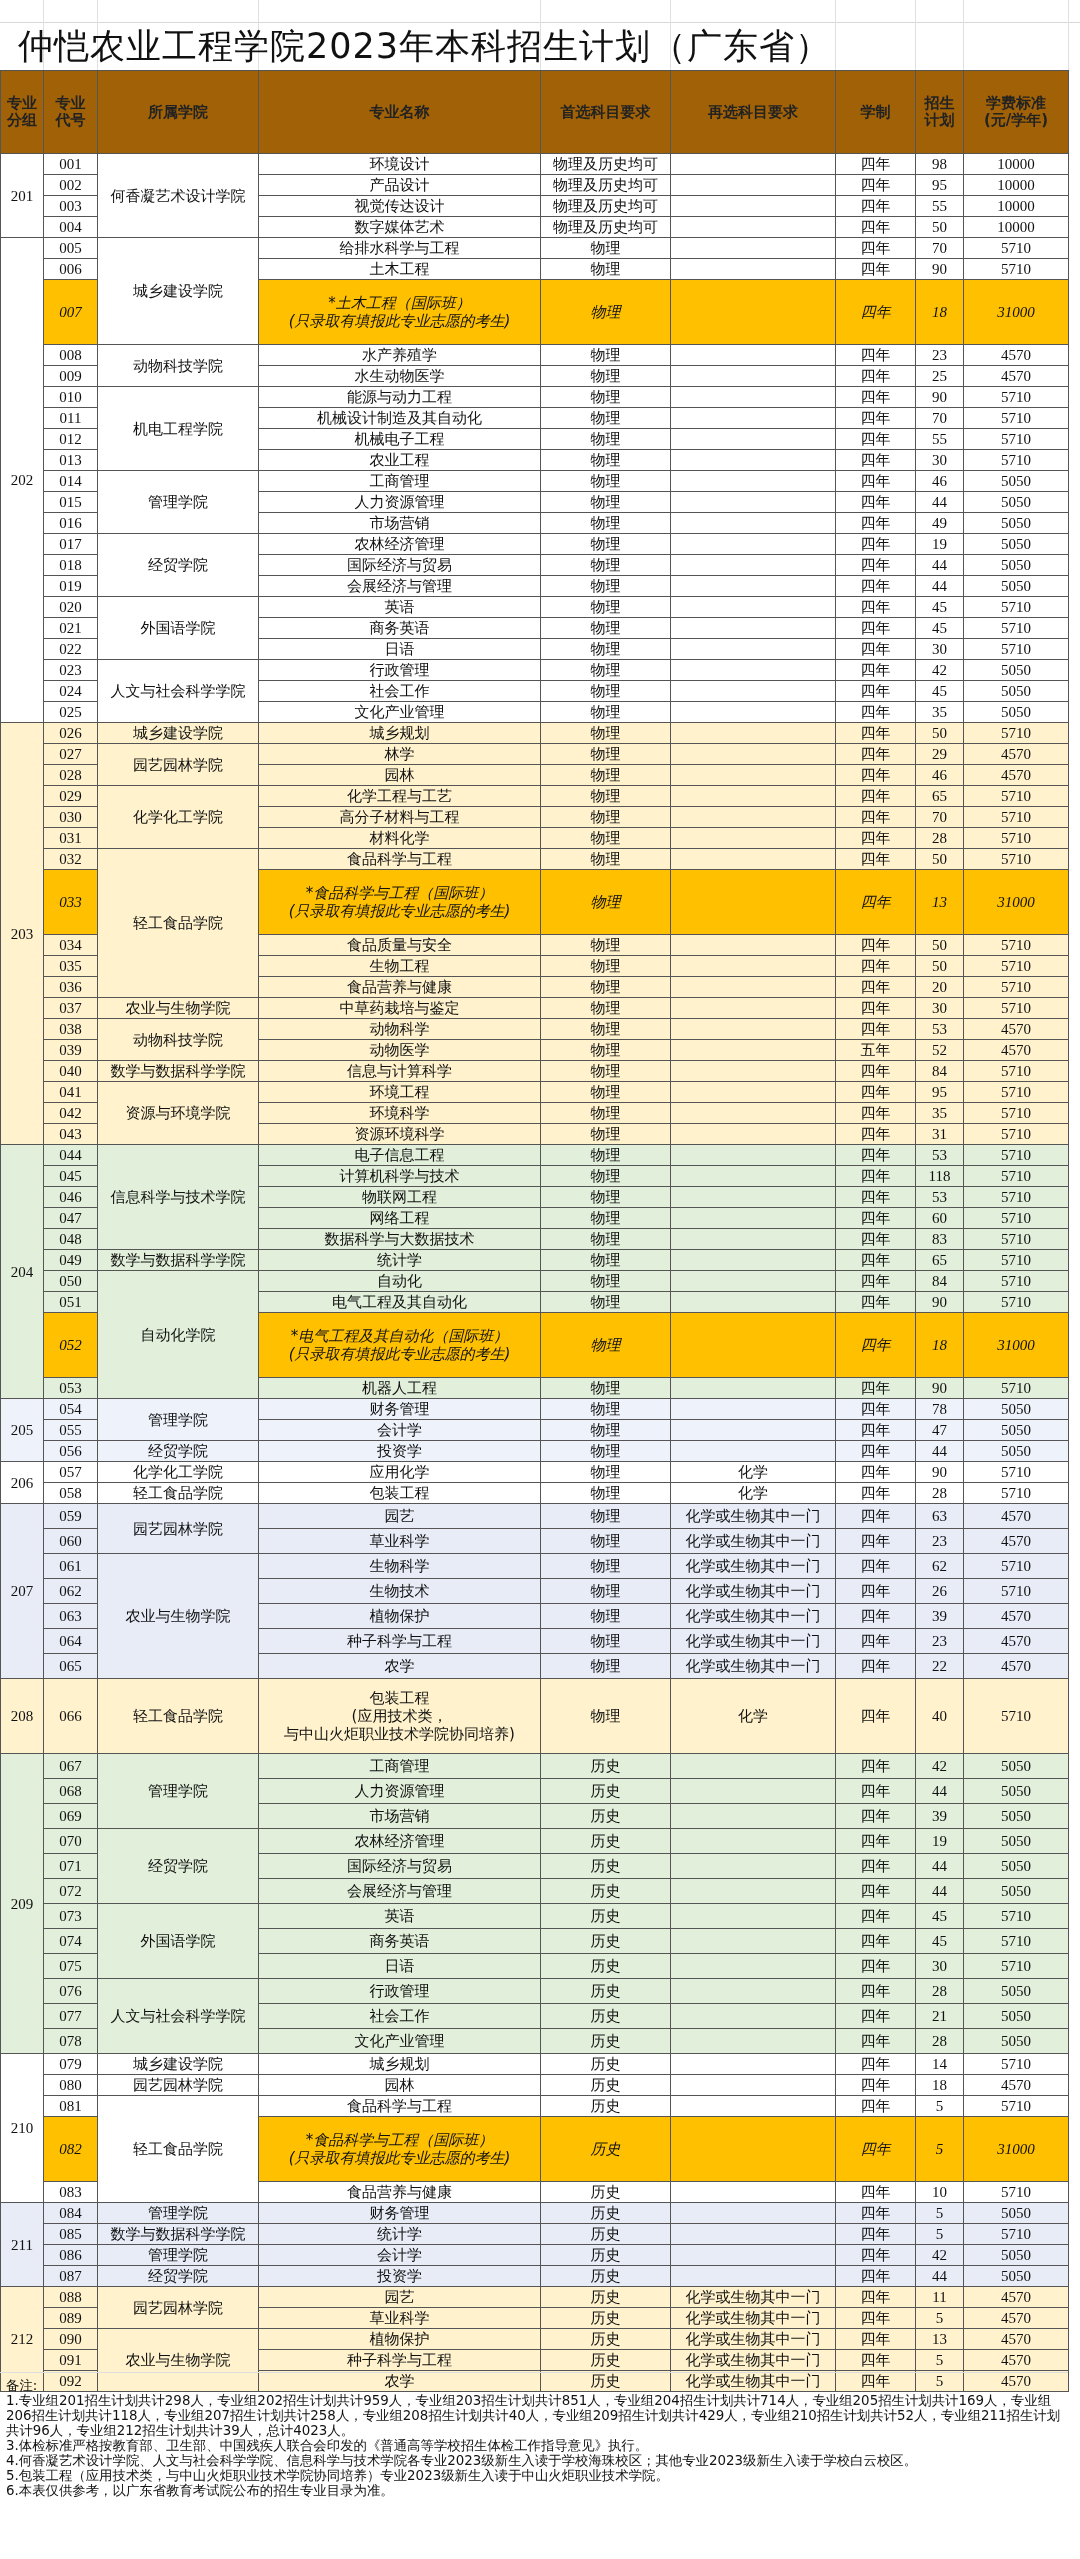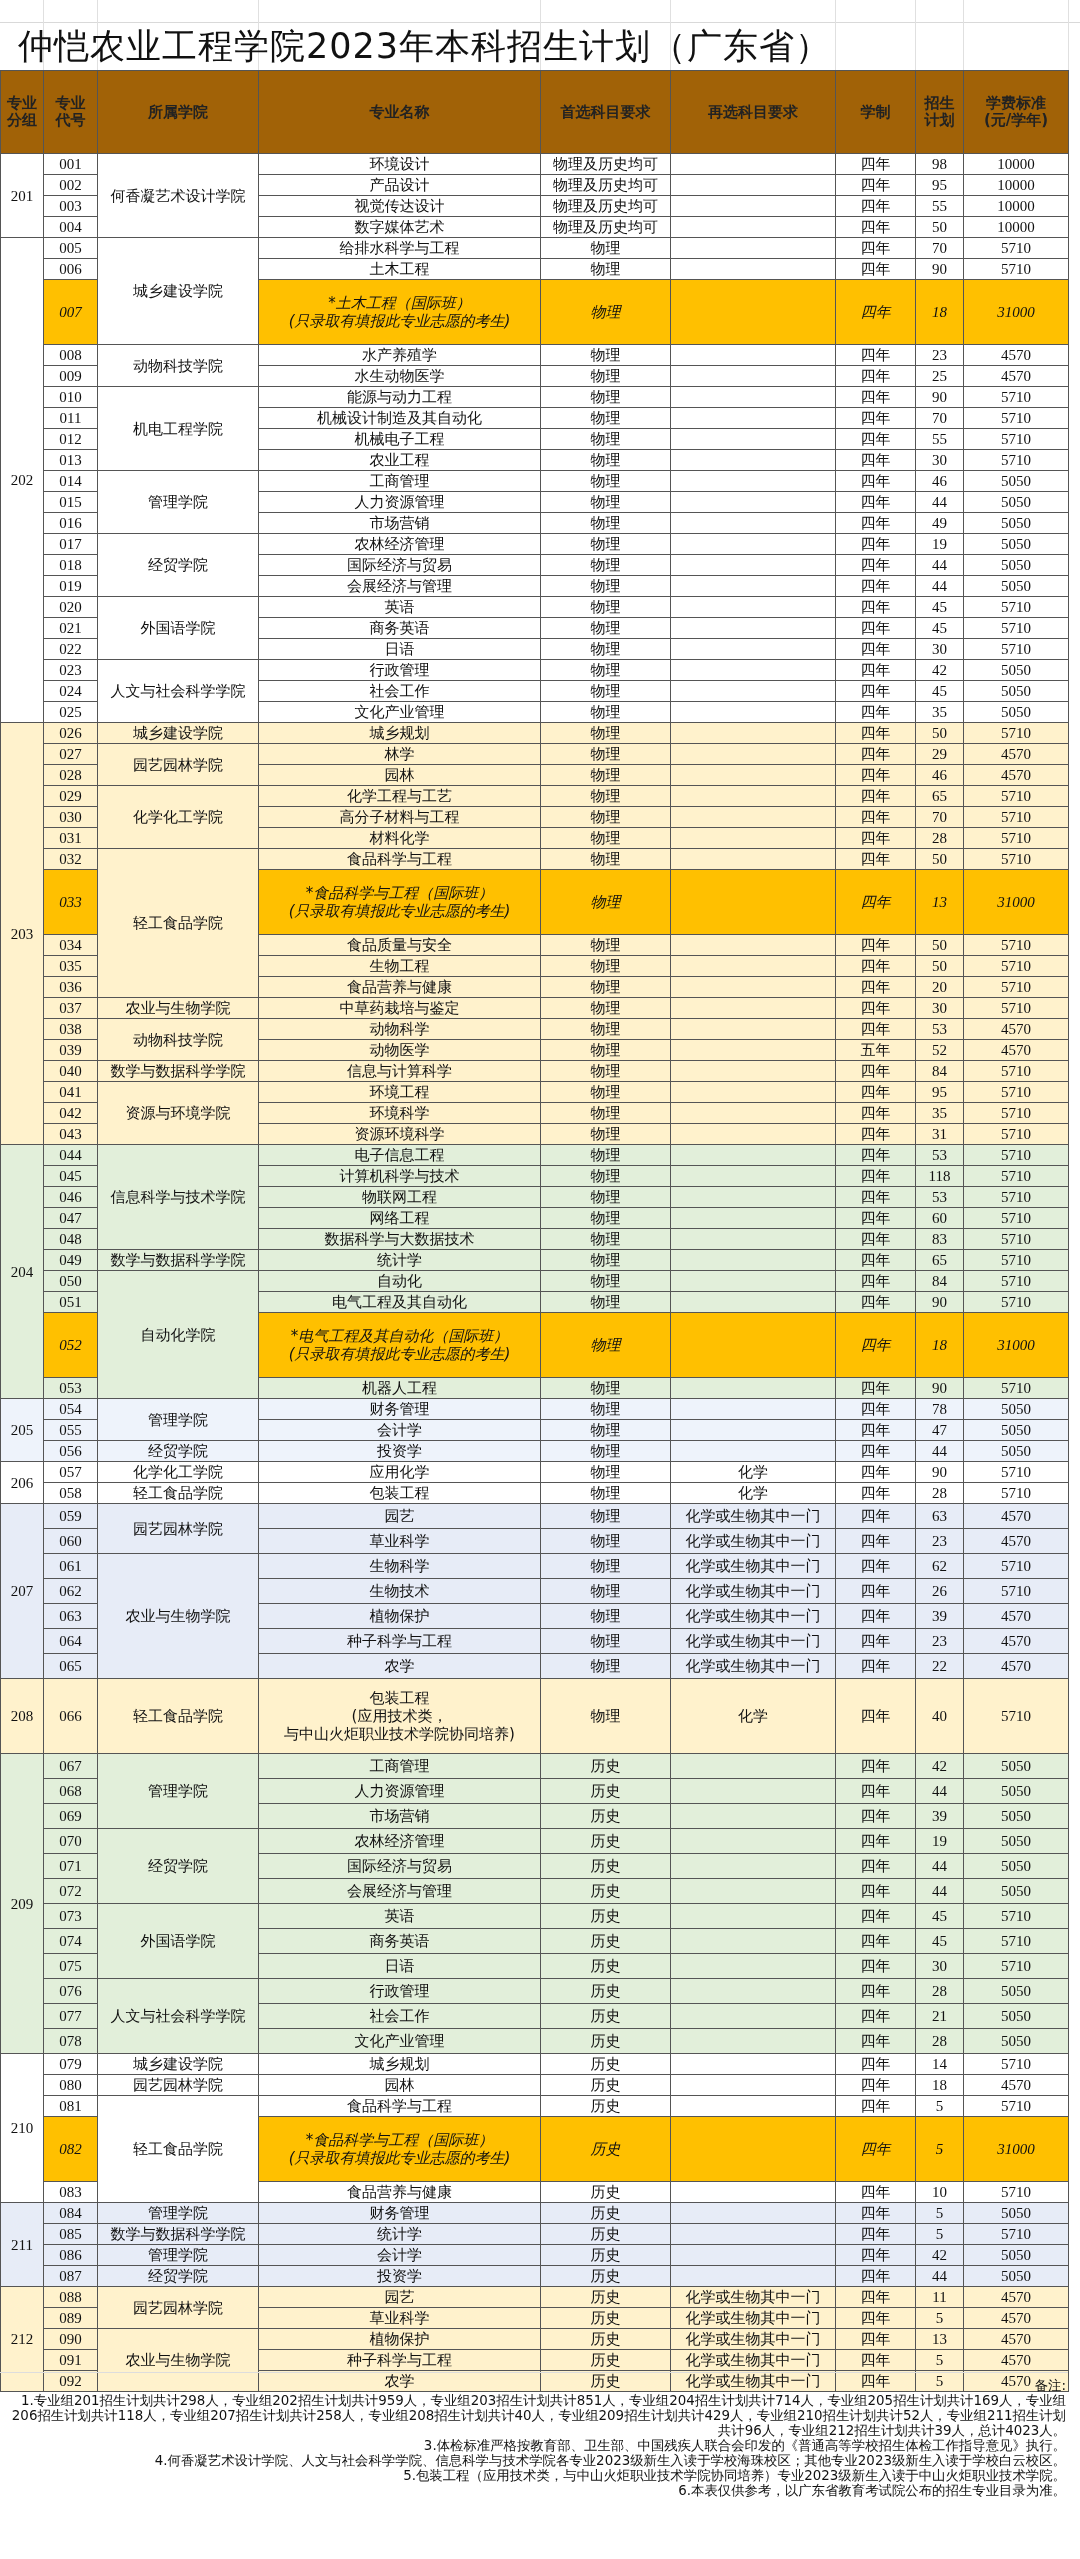--- a/index.html
+++ b/index.html
@@ -16,21 +16,21 @@
   tr.hl td.hlc{background:#FFC000 !important;font-style:italic;}
   tr.big td{height:74px;}
   tr.mid td{height:24px;}
   .g-white{background:#ffffff;}
   .g-peach{background:#FFF2CC;}
   .g-green{background:#E2EFDA;}
   .g-blue{background:#E7ECF7;}
   .g-lblue{background:#EEF3FB;}
   td.ml{white-space:pre-line;line-height:17px;}
   .notes{position:absolute;left:6px;top:2378px;width:1060px;font-family:"DejaVu Sans",sans-serif;font-size:13.4px;line-height:15px;color:#111;}
-  .notes p{margin:0;text-align:right;}
+  .notes p{margin:0;}
   .vline{position:absolute;top:0;width:1px;height:70px;background:#e0e0e0;}
   .afterrows{position:absolute;left:0;top:2330px;width:1068px;height:42px;border-bottom:1px solid #ddd;}
 </style>
 </head>
 <body>
 
 <div class="gridtop"></div>
 <div class="vline" style="left:43px"></div>
 <div class="vline" style="left:97px"></div>
 <div class="vline" style="left:258px"></div>

